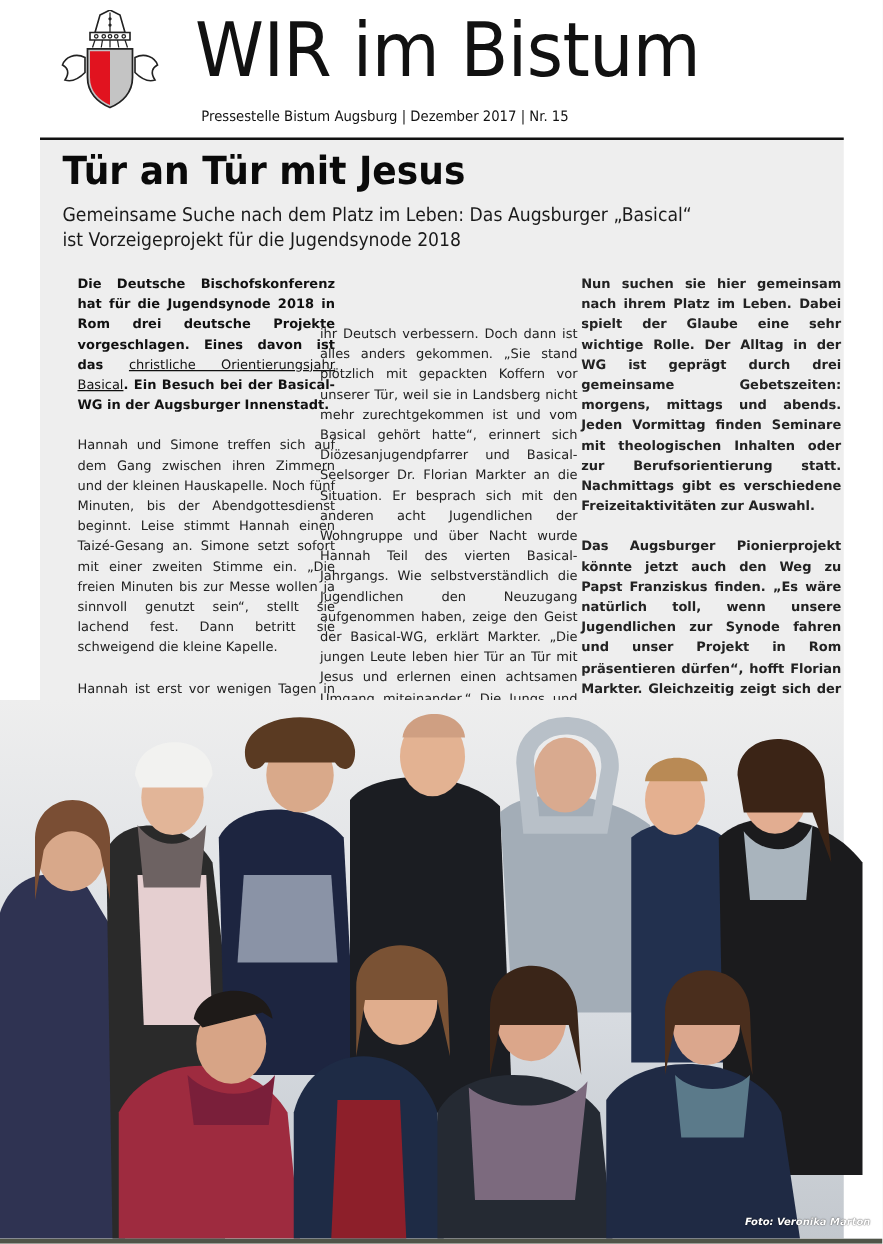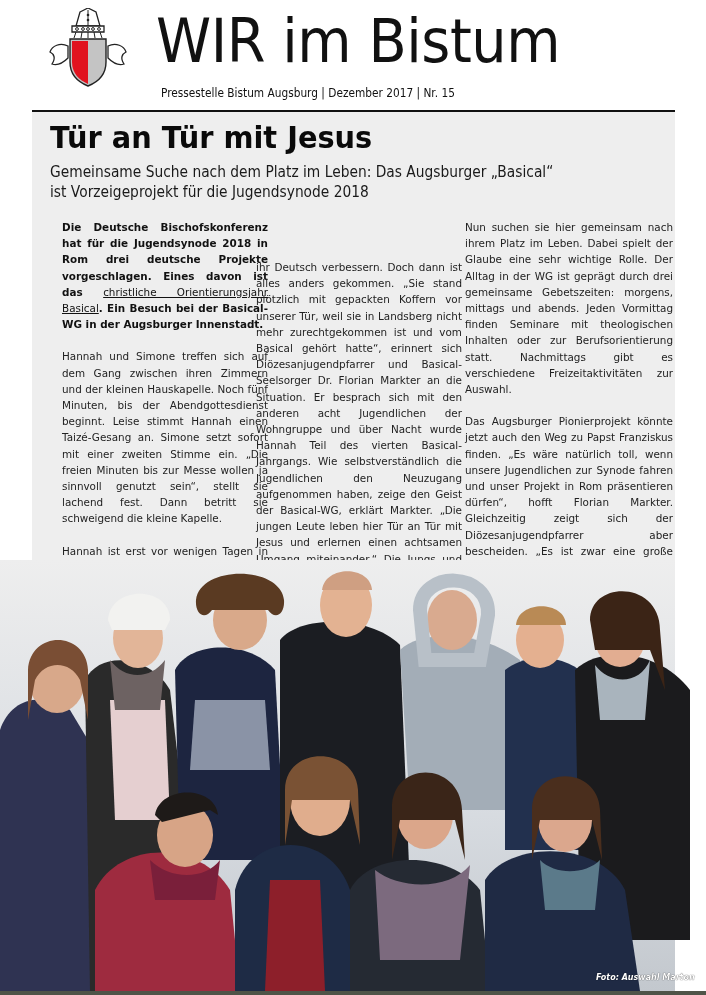--- a/index.html
+++ b/index.html
@@ -29,21 +29,21 @@
   .subhead {
     position: absolute; left: 50px; top: 162px; width: 580px; font-size: 15px; line-height: 20px; color: #1a1a1a;
     transform: scaleX(0.92); transform-origin: left top;
   }
   .subhead span { display: block; white-space: nowrap; }
 
   .col { position: absolute; top: 219px; width: 206px; font-size: 10.4px; line-height: 16.2px; color: #222; text-align: justify; }
   .col p { margin-bottom: 16px; }
   .col1 { left: 62px; }
   .col2 { left: 256px; margin-top: 40px; }
-  .col3 { left: 465px; width: 208px; }
+  .col3 { left: 465px; width: 208px; font-weight: bold; }
   .lead { font-weight: bold; color: #111; }
   .lead u { font-weight: normal; text-decoration: underline; }
   .author { font-style: italic; font-size: 9px; float: right; color: #222; }
   .last-line { text-align: left; }
 
   .photo { position: absolute; left: 0; top: 560px; width: 706px; height: 431px; overflow: hidden; }
   .photo svg { position: absolute; left: 0; top: 0; }
   .credit {
     position: absolute; left: 596px; top: 973px; font-size: 8px; font-style: italic; font-weight: bold; color: #fff;
     white-space: nowrap; text-shadow: 0 0 1px #000;
@@ -157,14 +157,14 @@
     <path d="M350 330 C370 290 450 290 480 330 L490 431 L350 431 Z" fill="#252a33"></path>
     <ellipse cx="425" cy="255" rx="28" ry="34" fill="#dba68a"></ellipse>
     <path d="M392 250 C390 200 460 200 462 250 L465 300 L455 260 L400 260 L392 300 Z" fill="#3a2518"></path>
     <path d="M375 310 C400 330 450 330 470 305 L460 400 L380 400 Z" fill="#7c6a7e"></path>
     <path d="M485 320 C510 280 600 280 625 330 L640 431 L485 431 Z" fill="#1f2a44"></path>
     <ellipse cx="565" cy="260" rx="27" ry="32" fill="#dba78d"></ellipse>
     <path d="M532 250 C532 205 598 205 600 250 L602 300 L592 260 L540 260 L532 300 Z" fill="#4a2e1d"></path>
     <path d="M540 300 C555 315 585 315 600 300 L595 350 L545 350 Z" fill="#5b7a8a"></path>
   </svg>
 </div>
-<div class="credit">Foto: Auswahl Marton</div>
+<div class="credit">Foto: Veronika Marton</div>
 <div class="bottom-strip"></div>
 
 </body></html>

